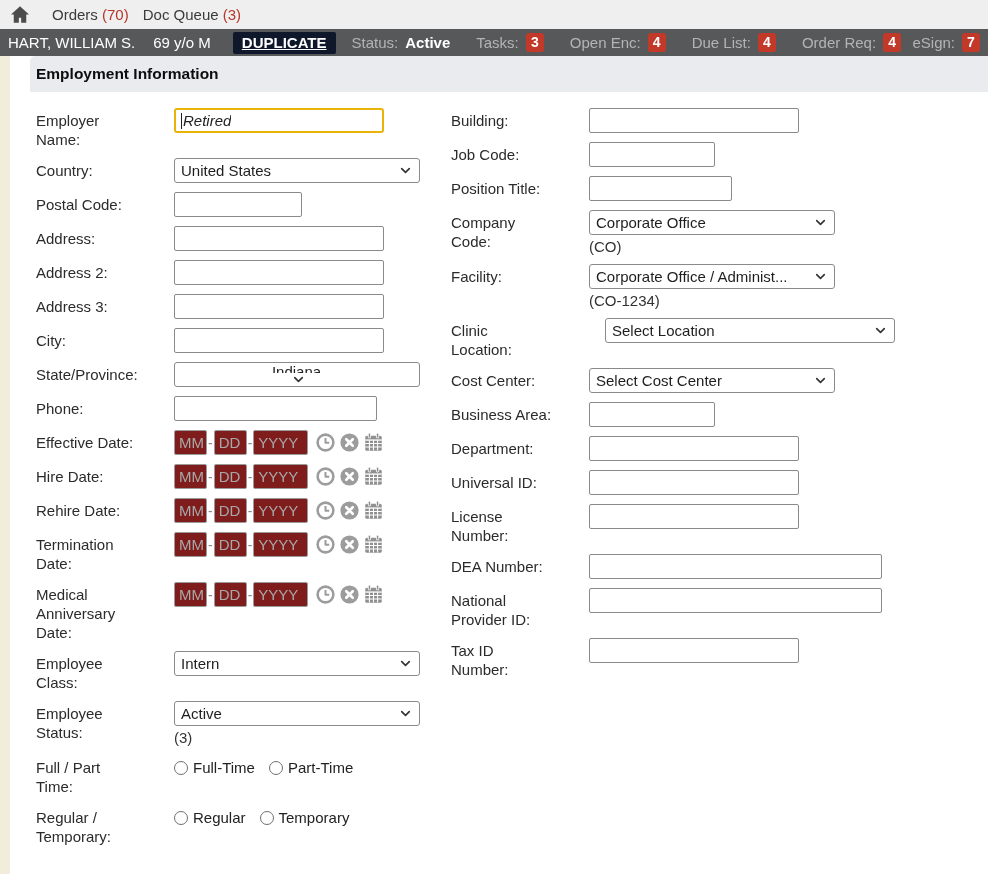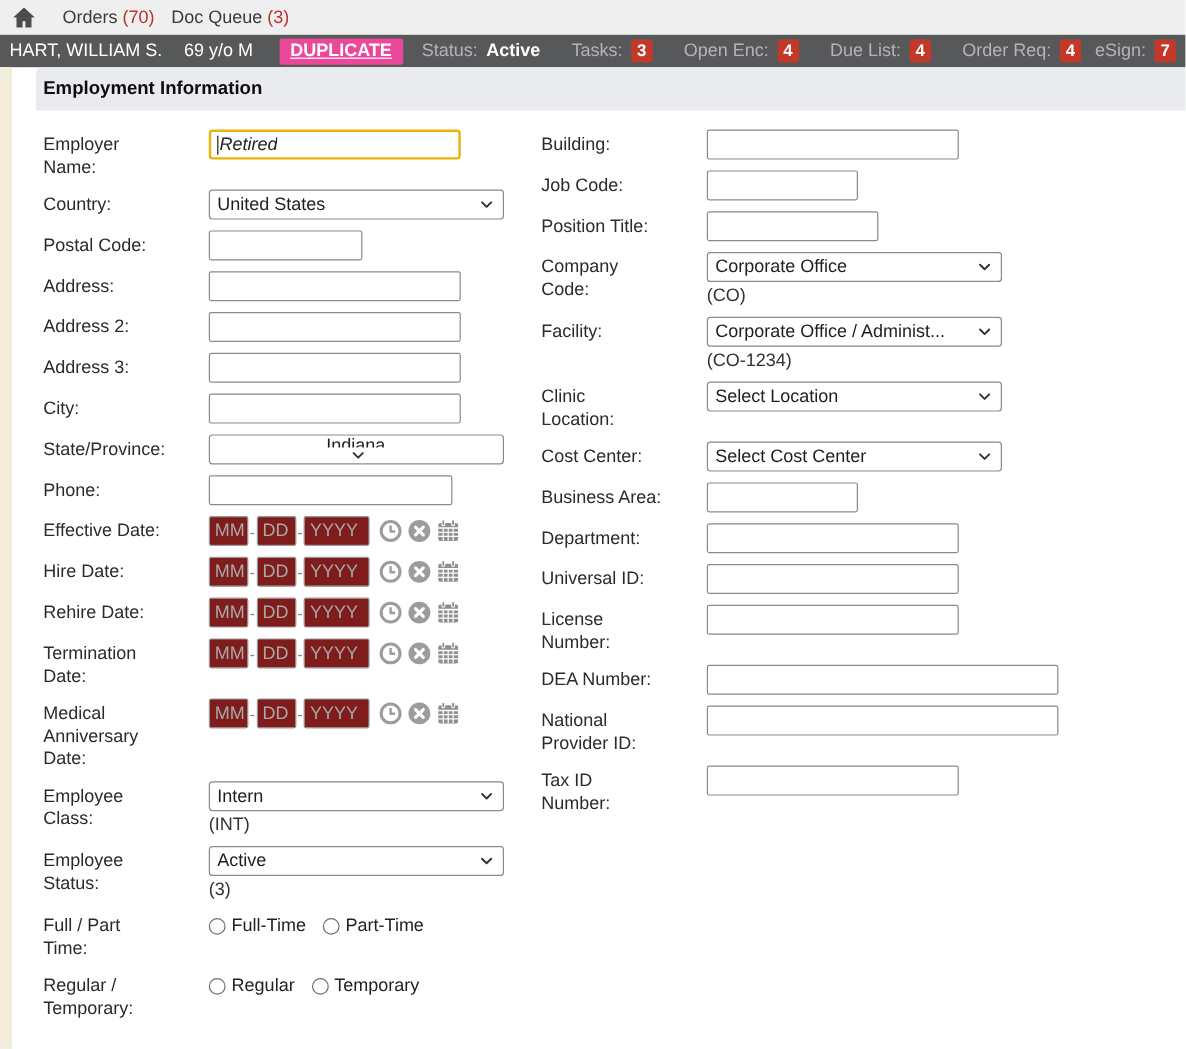--- a/index.html
+++ b/index.html
@@ -10,21 +10,21 @@
   .topbar { height:29px; background:#efefef; display:flex; align-items:center; padding:0 10px; }
   .home { width:22px; height:20px; display:flex; align-items:center; cursor:pointer; }
   .toplink { margin-left:20px; color:#3b3b3b; cursor:pointer; white-space:nowrap; }
   .toplink + .toplink { margin-left:14px; }
   .toplink .cnt { color:#b5352a; }
 
   
   .pbar { height:27px; background:#57585a; color:#fff; display:flex; align-items:center; padding:0 8px 0 8px; white-space:nowrap; }
   .pb-name { margin-right:18px; }
   .pb-age { margin-right:22px; }
-  .pb-dup { background:#ec4899; color:#fff; font-weight:bold; text-decoration:underline;
+  .pb-dup { background:#0f172a; color:#fff; font-weight:bold; text-decoration:underline;
             padding:2px 9px 3px; border-radius:2px; margin-right:16px; cursor:pointer; }
   .pb-group { display:flex; align-items:center; margin-left:26px; }
   .pb-group.first { margin-left:0; }
   .pb-group.last { margin-left:auto; }
   .muted { color:#b4b4b6; margin-right:7px; }
   .pb-status-val { font-weight:bold; }
   .badge { background:#c2392a; color:#fff; font-weight:bold; font-size:14px; line-height:15px;
            min-width:18px; padding:2px 4px 2px; border-radius:3px; text-align:center; cursor:pointer; }
 
   
@@ -384,21 +384,20 @@
         <div class="row">
           <div class="flabel">Employee
 Class:</div>
           <div class="ctrl">
             <div class="select" style="width: 246px;">
               <span class="sval">Intern</span>
               <svg width="13" height="13" viewBox="0 0 24 24">
                 <path d="M5 8.5l7 7 7-7" fill="none" stroke="#333" stroke-width="3" stroke-linecap="round" stroke-linejoin="round"></path>
               </svg>
             </div>
-            <div class="note">(INT)</div>
           </div>
         </div>
         <div class="row">
           <div class="flabel">Employee
 Status:</div>
           <div class="ctrl">
             <div class="select" style="width: 246px;">
               <span class="sval">Active</span>
               <svg width="13" height="13" viewBox="0 0 24 24">
                 <path d="M5 8.5l7 7 7-7" fill="none" stroke="#333" stroke-width="3" stroke-linecap="round" stroke-linejoin="round"></path>
@@ -487,21 +486,21 @@
                 <path d="M5 8.5l7 7 7-7" fill="none" stroke="#333" stroke-width="3" stroke-linecap="round" stroke-linejoin="round"></path>
               </svg>
             </div>
             <div class="note">(CO-1234)</div>
           </div>
         </div>
         <div class="row">
           <div class="flabel">Clinic
 Location:</div>
           <div class="ctrl">
-            <div class="select" style="width: 246px;">
+            <div class="select" style="width: 290px; margin-left: 16px;">
               <span class="sval">Select Location</span>
               <svg width="13" height="13" viewBox="0 0 24 24">
                 <path d="M5 8.5l7 7 7-7" fill="none" stroke="#333" stroke-width="3" stroke-linecap="round" stroke-linejoin="round"></path>
               </svg>
             </div>
           </div>
         </div>
         <div class="row">
           <div class="flabel">Cost Center:</div>
           <div class="ctrl">

